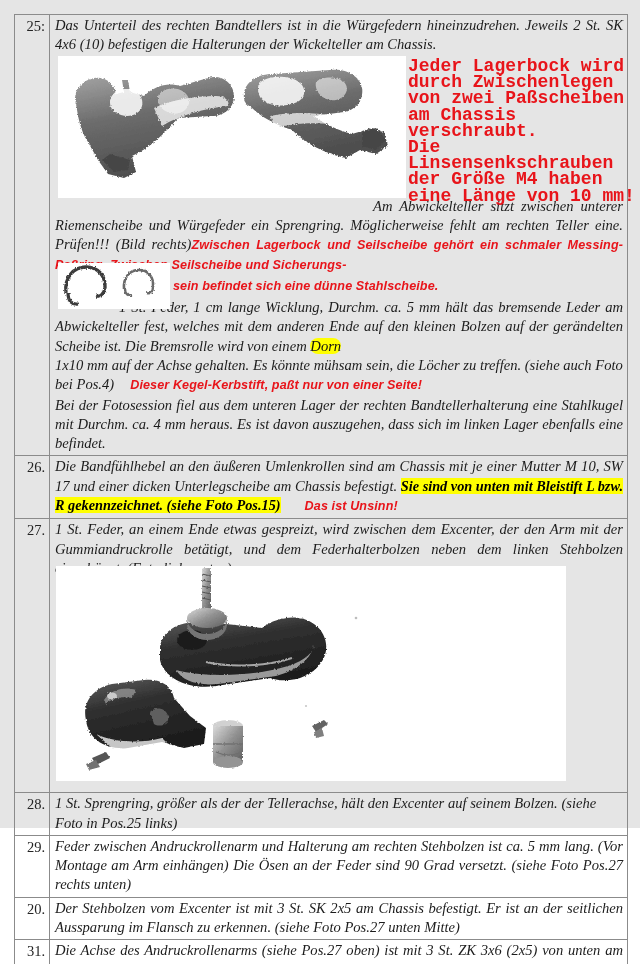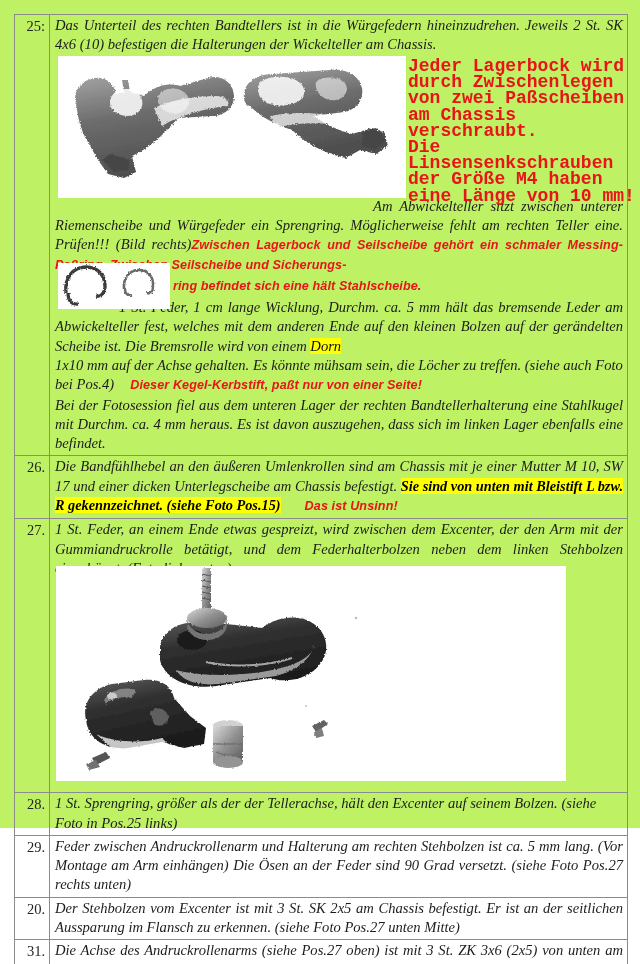--- a/index.html
+++ b/index.html
@@ -14,21 +14,21 @@
     color: #1a1a1a;
     position: relative;
     overflow: hidden;
   }
 
   .page {
     position: absolute;
     left: 0; top: 0;
     width: 640px;
     height: 828px;
-    background: #bef264;
+    background: #e5e5e5;
   }
 
   
   .doc-table {
     position: absolute;
     left: 14px;
     top: 14px;
     width: 614px;          
     border-collapse: collapse;
     table-layout: fixed;
@@ -68,20 +68,21 @@
   .red {
     color: #e8141a;
     font-family: "Liberation Sans", sans-serif;
     font-weight: bold;
     font-size: 12.6px;
     letter-spacing: .1px;
   }
   .hl {
     background: #ffff00;
     color: #111;
+    border-radius: 8px;
   }
   .hl-bold {
     background: #ffff00;
     color: #000;
     font-weight: bold;
     font-family: "Liberation Serif", serif;
     font-size: 14.3px;
     text-decoration: none;
   }
 
@@ -152,21 +153,21 @@
         <tr>
       <td class="col-num">25:</td>
       <td class="col-body">
 
         <p class="just">Das Unterteil des rechten Bandtellers ist in die Würgefedern hineinzudrehen. Jeweils 2 St. SK 4x6 (10) befestigen die Halterungen der Wickelteller am Chassis.</p>
 
         <div class="spacer-photo-25"></div>
 
         <p class="just"><span style="display:inline-block;width:318px"></span><span>Am Abwickelteller sitzt zwischen unterer Riemenscheibe und Würgefeder ein Sprengring. Möglicherweise fehlt am rechten Teller eine. Prüfen!!!  (Bild rechts)</span><span class="red">Zwischen Lagerbock und Seilscheibe gehört ein schmaler Messing-Paßring. Zwischen Seilscheibe und Sicherungs-</span></p>
 
-        <p class="just nojust"><span class="ring-indent"></span><span class="red">ring befindet sich eine hält Stahlscheibe.</span></p>
+        <p class="just nojust"><span class="ring-indent"></span><span class="red">sein befindet sich eine dünne Stahlscheibe.</span></p>
 
         <p class="just" style="margin-top:2px"><span style="display:inline-block;width:64px"></span><span>1 St. Feder, 1 cm lange Wicklung, Durchm. ca. 5 mm hält das bremsende Leder am Abwickelteller fest, welches mit dem anderen Ende auf den kleinen Bolzen auf der gerändelten Scheibe ist. Die Bremsrolle wird von einem </span><span class="hl">Dorn</span></p>
 
         <p class="just nojust"><span>1x10 mm auf der Achse gehalten. Es könnte mühsam sein, die Löcher zu treffen. (siehe auch Foto bei Pos.4)</span><span style="display:inline-block;width:16px"></span><span class="red">Dieser Kegel-Kerbstift, paßt nur von einer Seite!</span></p>
 
         <p class="just">Bei der Fotosession fiel aus dem unteren Lager der rechten Bandtellerhalterung eine Stahlkugel mit Durchm. ca. 4 mm heraus. Es ist davon auszugehen, dass sich im linken Lager ebenfalls eine befindet.</p>
       </td>
     </tr>
 
     <tr>

